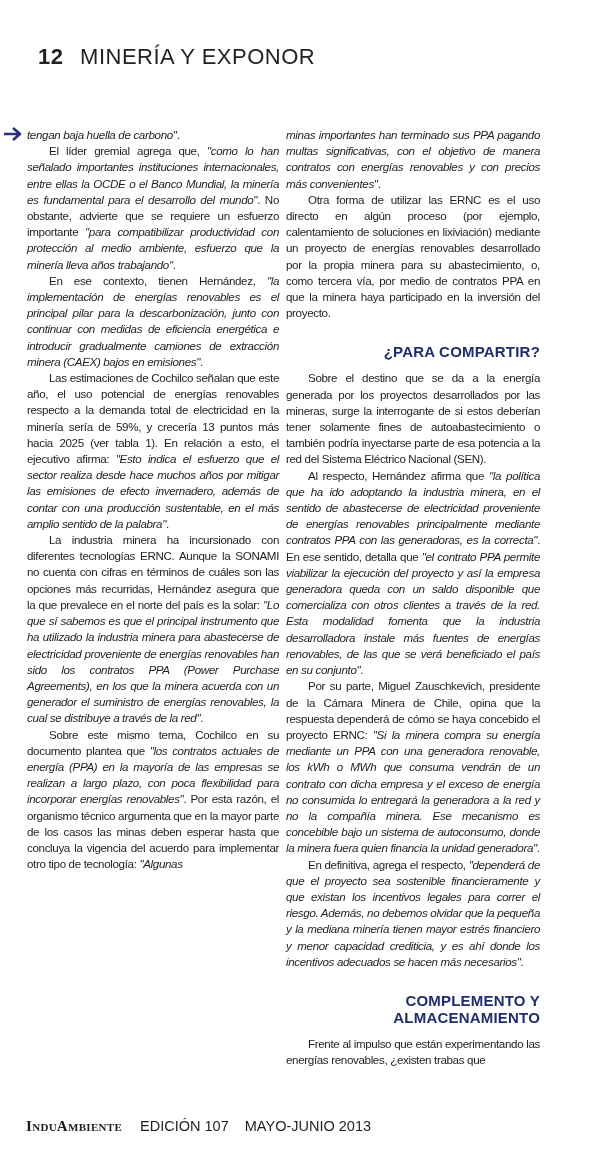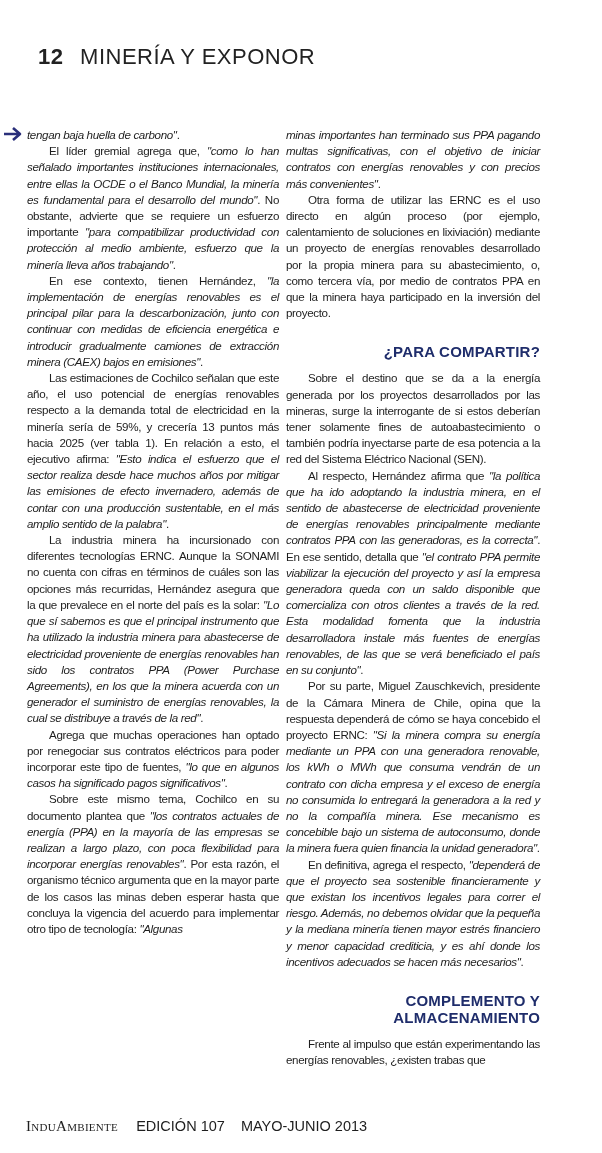--- a/index.html
+++ b/index.html
@@ -28,21 +28,21 @@
   }
   h2.section {
     margin: 22px 0 10px 20px; font-size: 15px; line-height: 17px;
     color: #1f2d6b; font-weight: bold; letter-spacing: 0.2px; text-align: right;
   }
   .footer {
     position: absolute; left: 26px; top: 1118px; font-size: 14.5px; color: #1e1e1e;
     white-space: nowrap;
   }
   .footer .brand {
-    font-family: "Liberation Serif", serif; font-weight: normal; font-size: 15px;
+    font-family: "Liberation Serif", serif; font-weight: bold; font-size: 15px;
     letter-spacing: 0.3px; margin-right: 14px; font-variant: small-caps; margin-top: 32px;
   }
   .footer .ed { margin-right: 12px; }
 </style>
 </head>
 <body>
 
 <div class="header">
   <span class="num">12</span>
   <span>MINERÍA Y EXPONOR</span>
@@ -51,26 +51,25 @@
 <svg class="arrow" viewBox="0 0 22 16">
   <path d="M2 8 H17 M11 2 L18 8 L11 14" fill="none" stroke="#2a2f7a" stroke-width="2.6" stroke-linejoin="round"></path>
 </svg>
 
 <div class="col left">
   <p class="noindent"><i>tengan baja huella de carbono"</i><span>.</span></p>
   <p><span>El líder gremial agrega que, </span><i>"como lo han señalado importantes instituciones internacionales, entre ellas la OCDE o el Banco Mundial, la minería es fundamental para el desarrollo del mundo"</i><span>. No obstante, advierte que se requiere un esfuerzo importante </span><i>"para compatibilizar productividad con protección al medio ambiente, esfuerzo que la minería lleva años trabajando"</i><span>.</span></p>
   <p><span>En ese contexto, tienen Hernández, </span><i>"la implementación de energías renovables es el principal pilar para la descarbonización, junto con continuar con medidas de eficiencia energética e introducir gradualmente camiones de extracción minera (CAEX) bajos en emisiones"</i><span>.</span></p>
   <p><span>Las estimaciones de Cochilco señalan que este año, el uso potencial de energías renovables respecto a la demanda total de electricidad en la minería sería de 59%, y crecería 13 puntos más hacia 2025 (ver tabla 1). En relación a esto, el ejecutivo afirma: </span><i>"Esto indica el esfuerzo que el sector realiza desde hace muchos años por mitigar las emisiones de efecto invernadero, además de contar con una producción sustentable, en el más amplio sentido de la palabra"</i><span>.</span></p>
   <p><span>La industria minera ha incursionado con diferentes tecnologías ERNC. Aunque la SONAMI no cuenta con cifras en términos de cuáles son las opciones más recurridas, Hernández asegura que la que prevalece en el norte del país es la solar: </span><i>"Lo que sí sabemos es que el principal instrumento que ha utilizado la industria minera para abastecerse de electricidad proveniente de energías renovables han sido los contratos PPA (Power Purchase Agreements), en los que la minera acuerda con un generador el suministro de energías renovables, la cual se distribuye a través de la red"</i><span>.</span></p>
-  <p><span>Agrega que muchas operaciones han optado por renegociar sus contratos eléctricos para poder incorporar este tipo de fuentes, </span><i>"lo que en algunos casos ha significado pagos significativos"</i><span>.</span></p>
   <p><span>Sobre este mismo tema, Cochilco en su documento plantea que </span><i>"los contratos actuales de energía (PPA) en la mayoría de las empresas se realizan a largo plazo, con poca flexibilidad para incorporar energías renovables"</i><span>. Por esta razón, el organismo técnico argumenta que en la mayor parte de los casos las minas deben esperar hasta que concluya la vigencia del acuerdo para implementar otro tipo de tecnología: </span><i>"Algunas</i></p>
 </div>
 
 <div class="col right">
-  <p class="noindent"><i>minas importantes han terminado sus PPA pagando multas significativas, con el objetivo de iniciar contratos con energías renovables y con precios más convenientes"</i><span>.</span></p>
+  <p class="noindent"><i>minas importantes han terminado sus PPA pagando multas significativas, con el objetivo de manera contratos con energías renovables y con precios más convenientes"</i><span>.</span></p>
   <p>Otra forma de utilizar las ERNC es el uso directo en algún proceso (por ejemplo, calentamiento de soluciones en lixiviación) mediante un proyecto de energías renovables desarrollado por la propia minera para su abastecimiento, o, como tercera vía, por medio de contratos PPA en que la minera haya participado en la inversión del proyecto.</p>
   <h2 class="section">¿PARA COMPARTIR?</h2>
   <p>Sobre el destino que se da a la energía generada por los proyectos desarrollados por las mineras, surge la interrogante de si estos deberían tener solamente fines de autoabastecimiento o también podría inyectarse parte de esa potencia a la red del Sistema Eléctrico Nacional (SEN).</p>
   <p><span>Al respecto, Hernández afirma que </span><i>"la política que ha ido adoptando la industria minera, en el sentido de abastecerse de electricidad proveniente de energías renovables principalmente mediante contratos PPA con las generadoras, es la correcta"</i><span>. En ese sentido, detalla que </span><i>"el contrato PPA permite viabilizar la ejecución del proyecto y así la empresa generadora queda con un saldo disponible que comercializa con otros clientes a través de la red. Esta modalidad fomenta que la industria desarrolladora instale más fuentes de energías renovables, de las que se verá beneficiado el país en su conjunto"</i><span>.</span></p>
   <p><span>Por su parte, Miguel Zauschkevich, presidente de la Cámara Minera de Chile, opina que la respuesta dependerá de cómo se haya concebido el proyecto ERNC: </span><i>"Si la minera compra su energía mediante un PPA con una generadora renovable, los kWh o MWh que consuma vendrán de un contrato con dicha empresa y el exceso de energía no consumida lo entregará la generadora a la red y no la compañía minera. Ese mecanismo es concebible bajo un sistema de autoconsumo, donde la minera fuera quien financia la unidad generadora"</i><span>.</span></p>
   <p><span>En definitiva, agrega el respecto, </span><i>"dependerá de que el proyecto sea sostenible financieramente y que existan los incentivos legales para correr el riesgo. Además, no debemos olvidar que la pequeña y la mediana minería tienen mayor estrés financiero y menor capacidad crediticia, y es ahí donde los incentivos adecuados se hacen más necesarios"</i><span>.</span></p>
   <h2 class="section">COMPLEMENTO Y ALMACENAMIENTO</h2>
   <p>Frente al impulso que están experimentando las energías renovables, ¿existen trabas que</p>
 </div>
 

